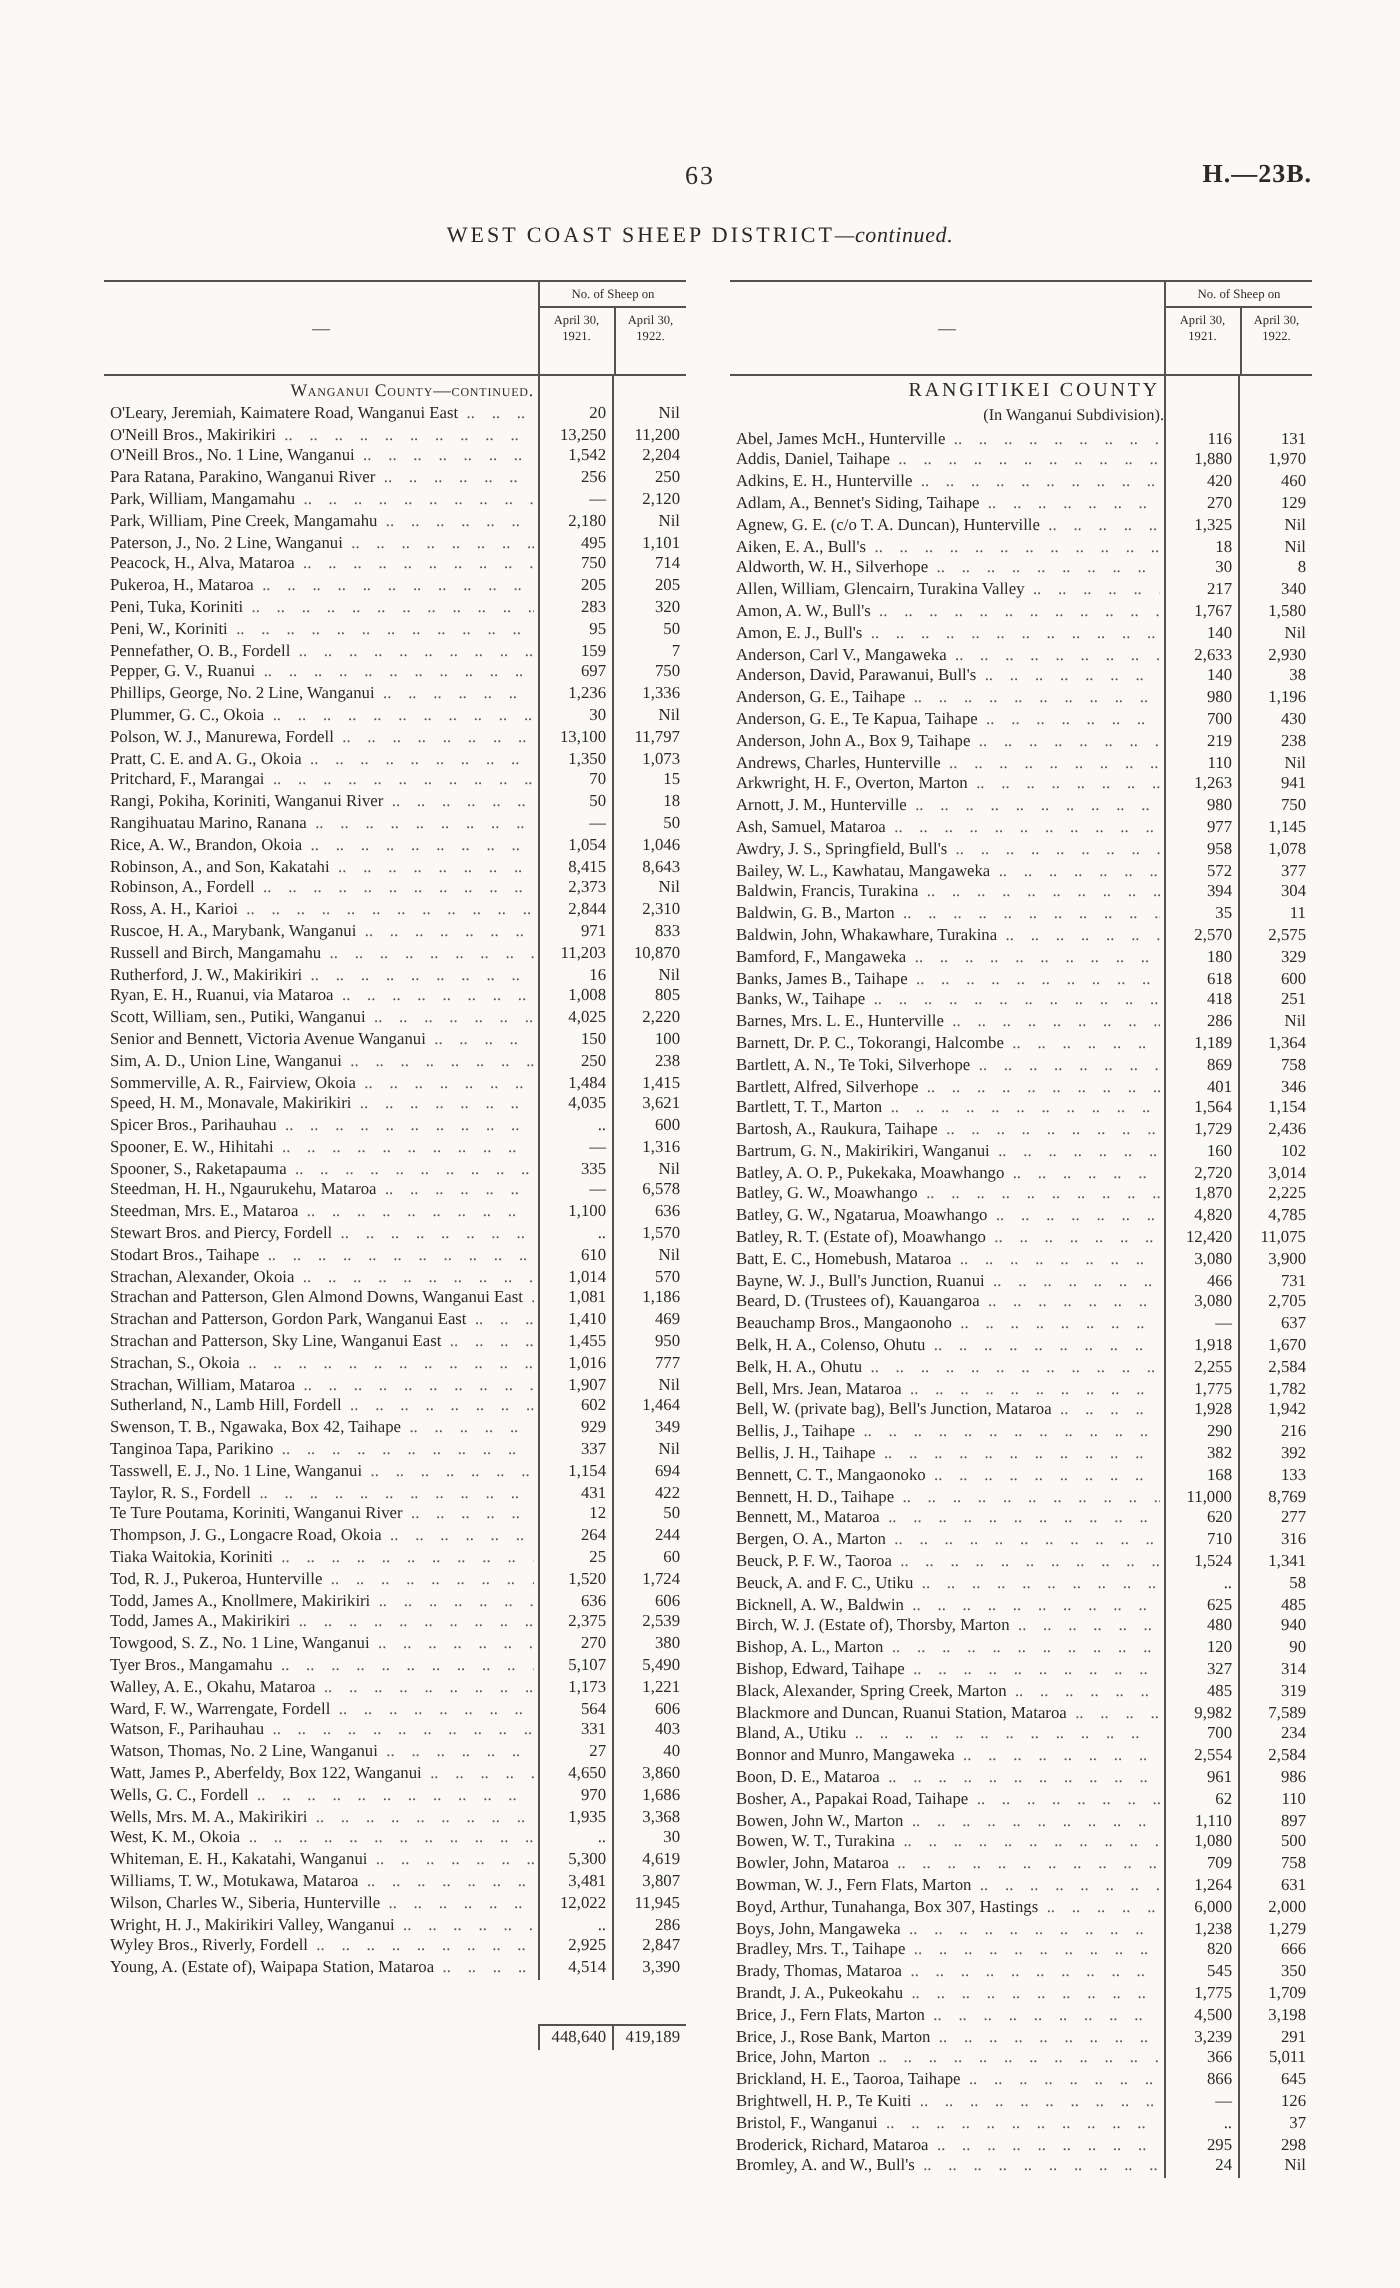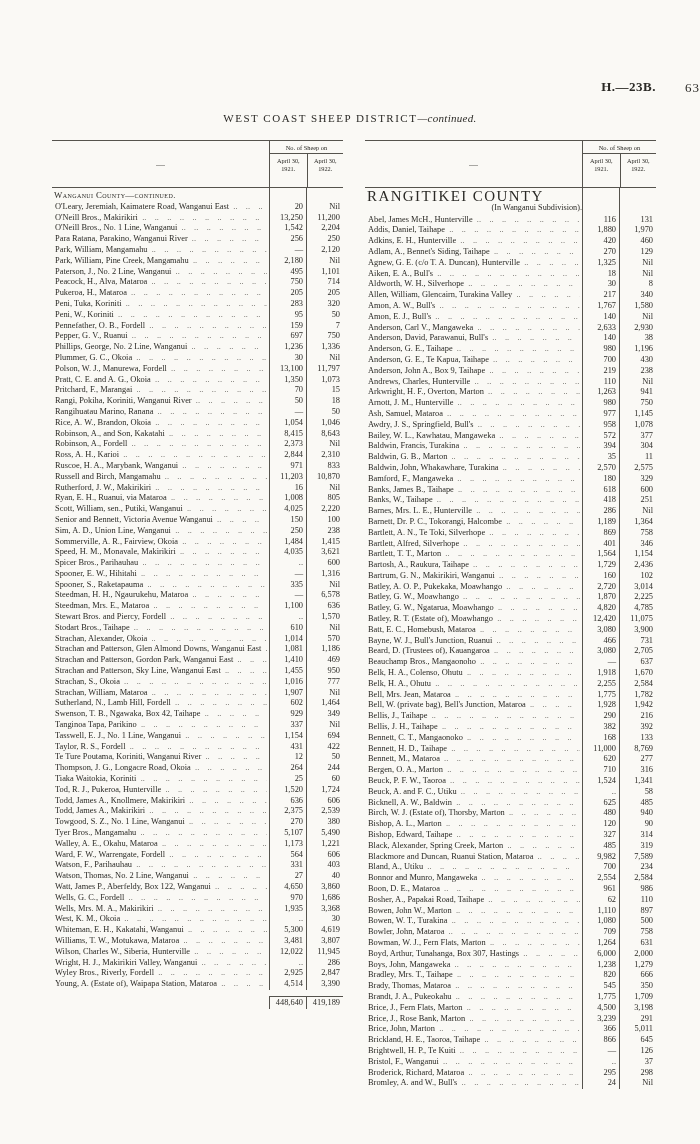--- a/index.html
+++ b/index.html
@@ -7,21 +7,21 @@
     width:700px;height:1144px;
     background:#f7f5f0;
     font-family:"Liberation Serif","DejaVu Serif",serif;
     color:#2b2a26;
     position:relative;
     overflow:hidden;
   }
   .sheet{position:absolute;inset:0;background:#faf9f5;}
   .pageno{
     position:absolute;top:80px;left:0;width:100%;
-    text-align:right;font-size:13px;letter-spacing:1px;
+    text-align:center;font-size:13px;letter-spacing:1px;
   }
   .docref{
     position:absolute;top:79px;right:44px;
     font-size:13px;font-weight:bold;letter-spacing:.5px;
   }
   .title{
     position:absolute;top:112px;left:0;width:100%;
     text-align:center;font-size:11px;letter-spacing:1.5px;
   }
   .title .cont{font-style:italic;letter-spacing:.3px;}
@@ -86,33 +86,33 @@
     content:"\2002..\2002\2002..\2002\2002..\2002\2002..\2002\2002..\2002\2002..\2002\2002..\2002\2002..\2002\2002..\2002\2002..\2002\2002..\2002\2002..";
   }
   .v{
     border-left:1px solid #55534d;
     text-align:right;
     padding:0 3px 0 1px;
     box-sizing:border-box;
     font-variant-numeric:tabular-nums;
   }
   .hrow{
-    display:block;text-align:left;
+    display:block;text-align:right;
     padding:2px 2px 1px 2px;
   }
   .hrow.sc{font-variant:small-caps;letter-spacing:.4px;font-size:8.8px;}
-  .hrow.caps{font-size:15px;letter-spacing:1.4px;padding-top:3px;}
+  .hrow.caps{font-size:10px;letter-spacing:1.4px;padding-top:3px;}
   .subrow{
     display:block;text-align:right;
     font-size:8.2px;padding-bottom:1px;
   }
   .totname{padding-top:6px;}
   .tot{
     border-top:1px solid #55534d;
-    margin-top:6px;
+    margin-top:22px;
     padding-top:1px;
   }
 </style>
 </head>
 <body>
 
 <div class="sheet">
 
   <div class="pageno">63</div>
   <div class="docref">H.—23B.</div>

